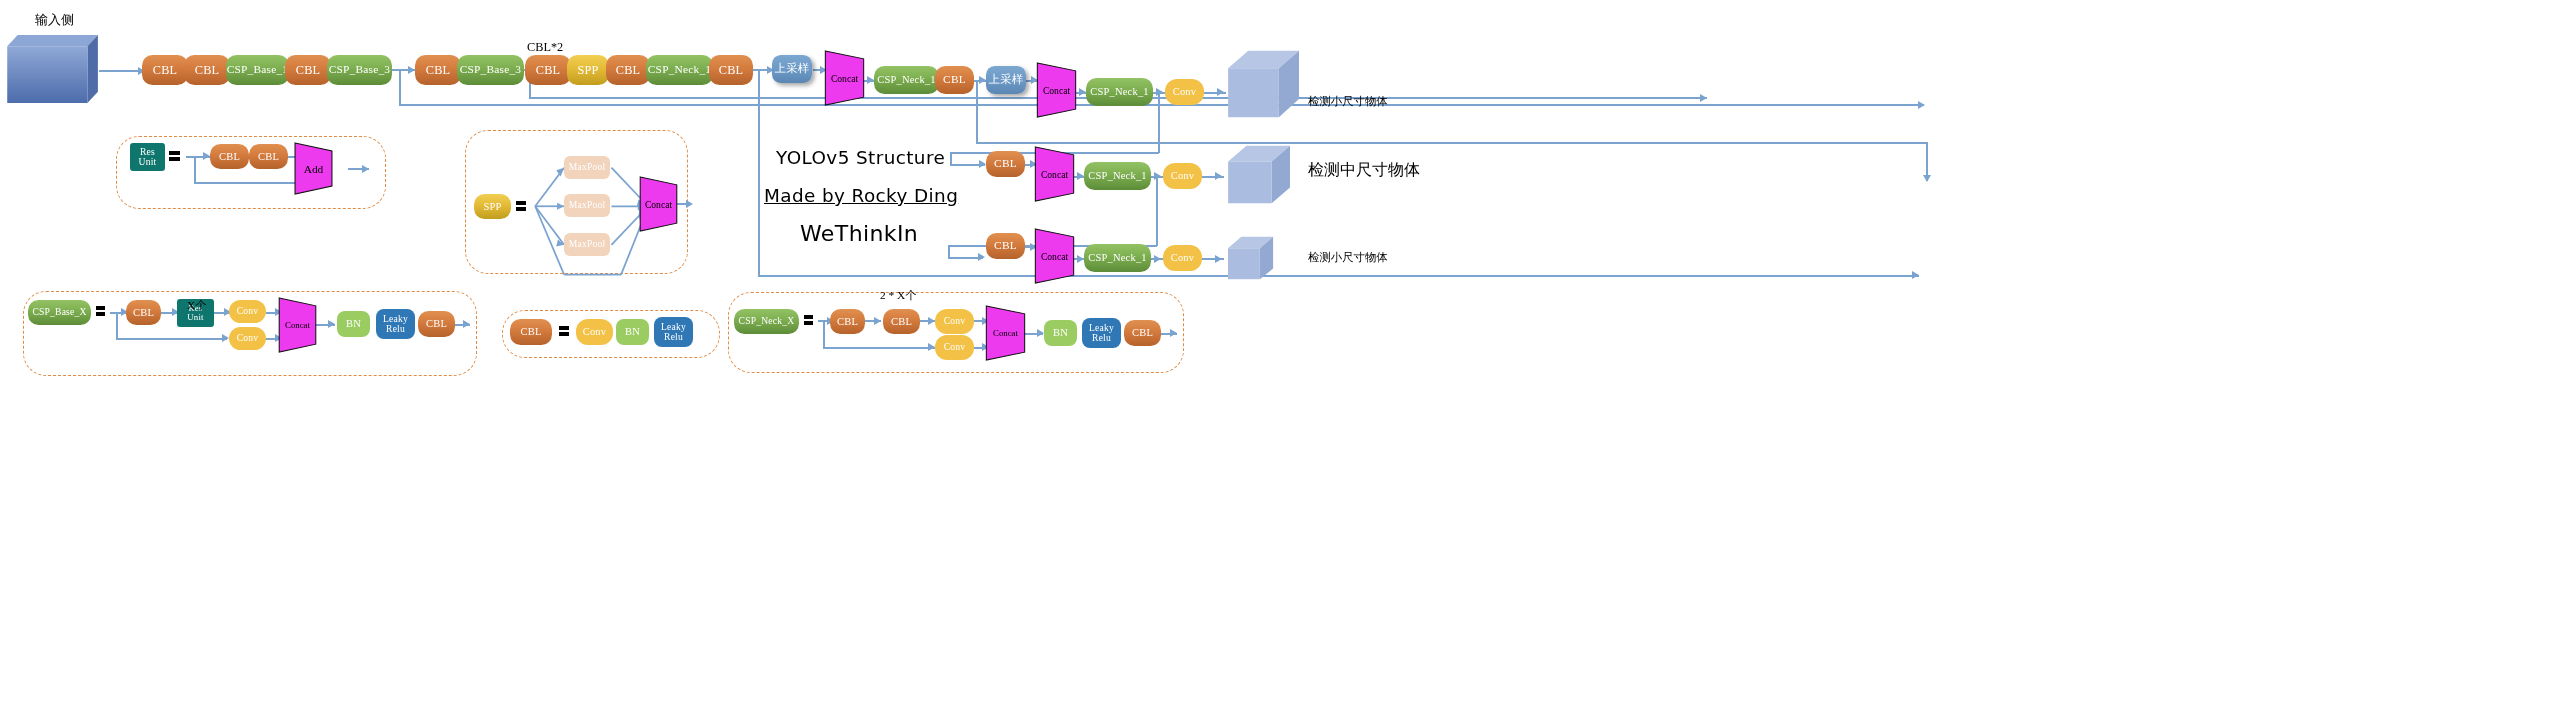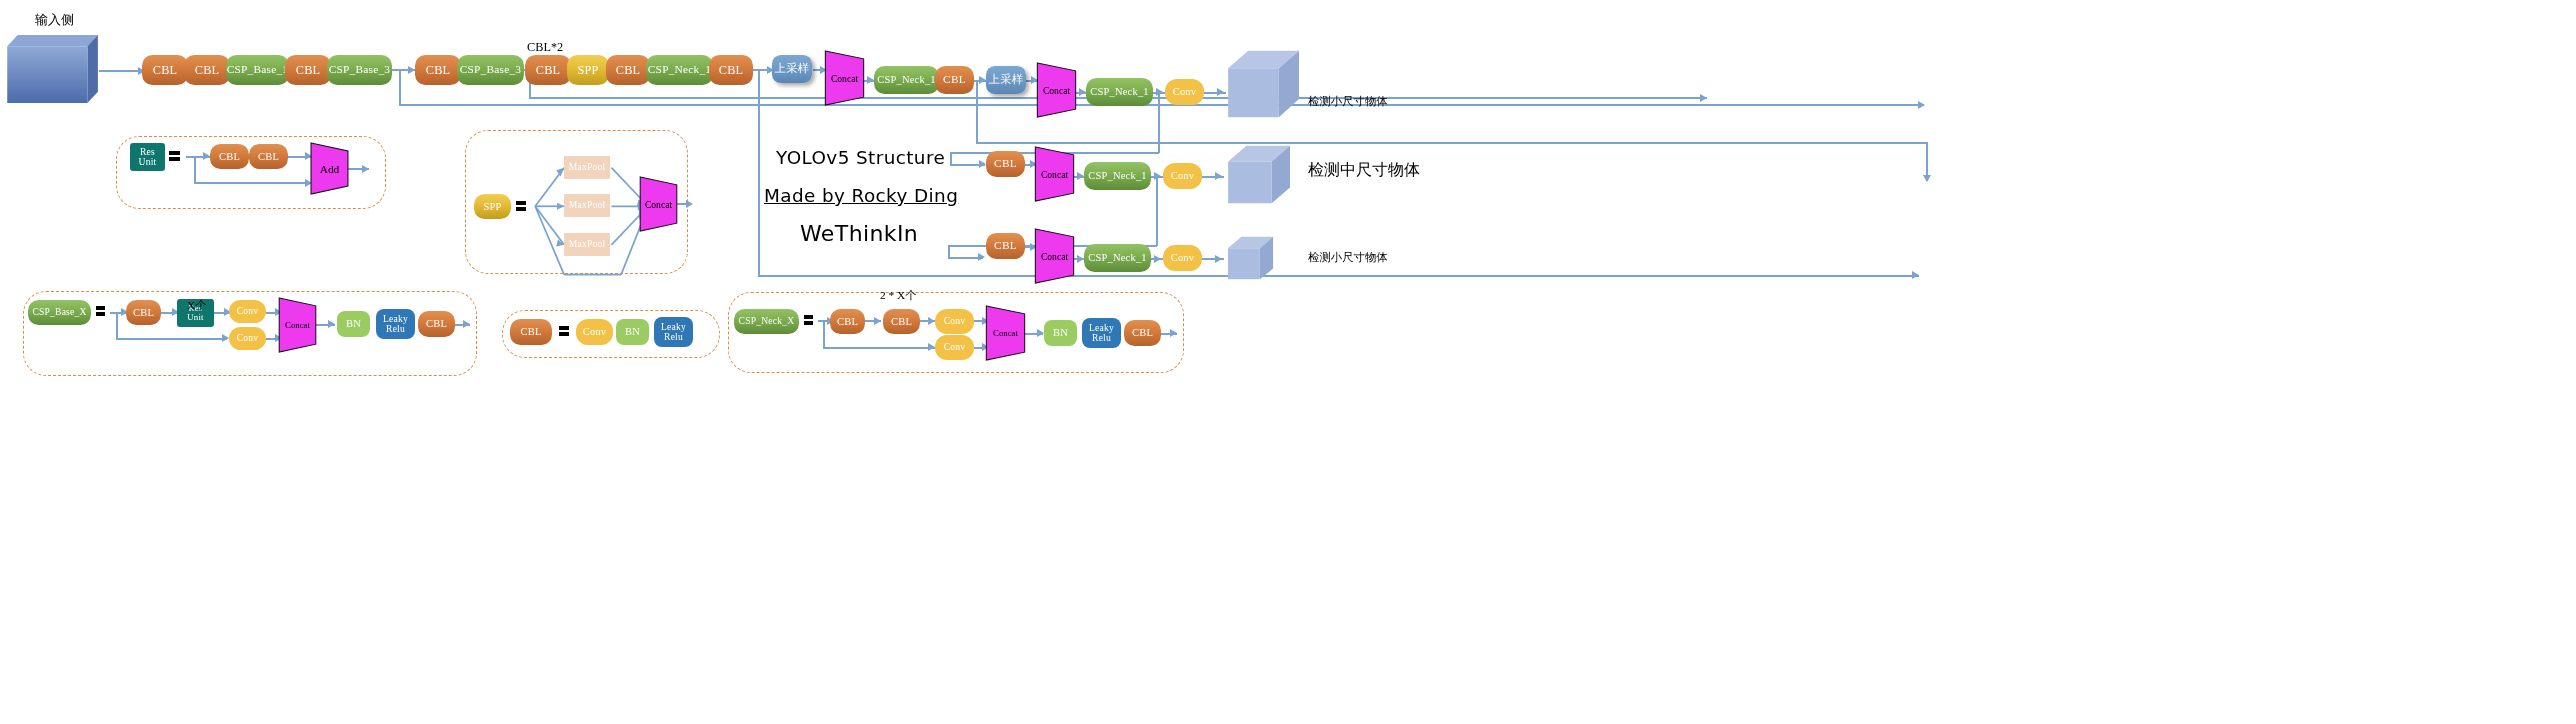--- a/index.html
+++ b/index.html
@@ -41,21 +41,21 @@
     background:#2f77b5;border-radius:7.9px;
   }
   .res{
     background:#0f766e;border-radius:3px;
   }
   .upsample{
     background:linear-gradient(180deg,#7ba7d0 0%,#6d9ac6 50%,#5b86b4 100%);
     border-radius:8.8px;box-shadow:2.6px 2.6px 4.4px rgba(0,0,0,.35);
   }
   .maxpool{
-    background:#f2d3bb;border-radius:1px;color:#ffffff;
+    background:#f2d3bb;border-radius:6px;color:#ffffff;
   }
 
   
   .trap{
     position:absolute;z-index:6;
   }
   .trap svg{display:block;overflow:visible;}
   .trap .tlabel{
     position:absolute;left:0;top:0;width:100%;height:100%;
     display:flex;align-items:center;justify-content:center;
@@ -324,21 +324,21 @@
   <div class="node cbl" style="left:210px;top:144px;width:39px;height:24.5px;font-size:10.5px;">CBL</div>
   <div class="node cbl" style="left:249px;top:144px;width:39px;height:24.5px;font-size:10.5px;">CBL</div>
 
   <div class="wire wh" style="left:287px;top:156px;width:24.5px;"></div>
   <div class="arrow" style="left:305px;top:152px;"></div>
 
   <div class="wire wv" style="left:194px;top:156px;height:27px;"></div>
   <div class="wire wh" style="left:194px;top:182px;width:119px;"></div>
   <div class="arrow" style="left:305px;top:179px;"></div>
 
-  <div class="trap" style="left:311px;top:143px;width:37px;height:51px;">
+  <div class="trap" style="left:295px;top:143px;width:37px;height:51px;">
     <svg width="37" height="51" viewBox="0 0 42 58">
       <polygon points="0,0 42,9 42,49 0,58" fill="#ee3aee" stroke="#111" stroke-width="1.2"></polygon>
     </svg>
     <span class="tlabel" style="font-size:11.4px;">Add</span>
   </div>
   <div class="wire wh" style="left:348px;top:168px;width:21px;"></div>
   <div class="arrow" style="left:362px;top:165px;"></div>
 
   <div class="legendbox" style="left:465px;top:130px;width:221px;height:142px;"></div>
 

